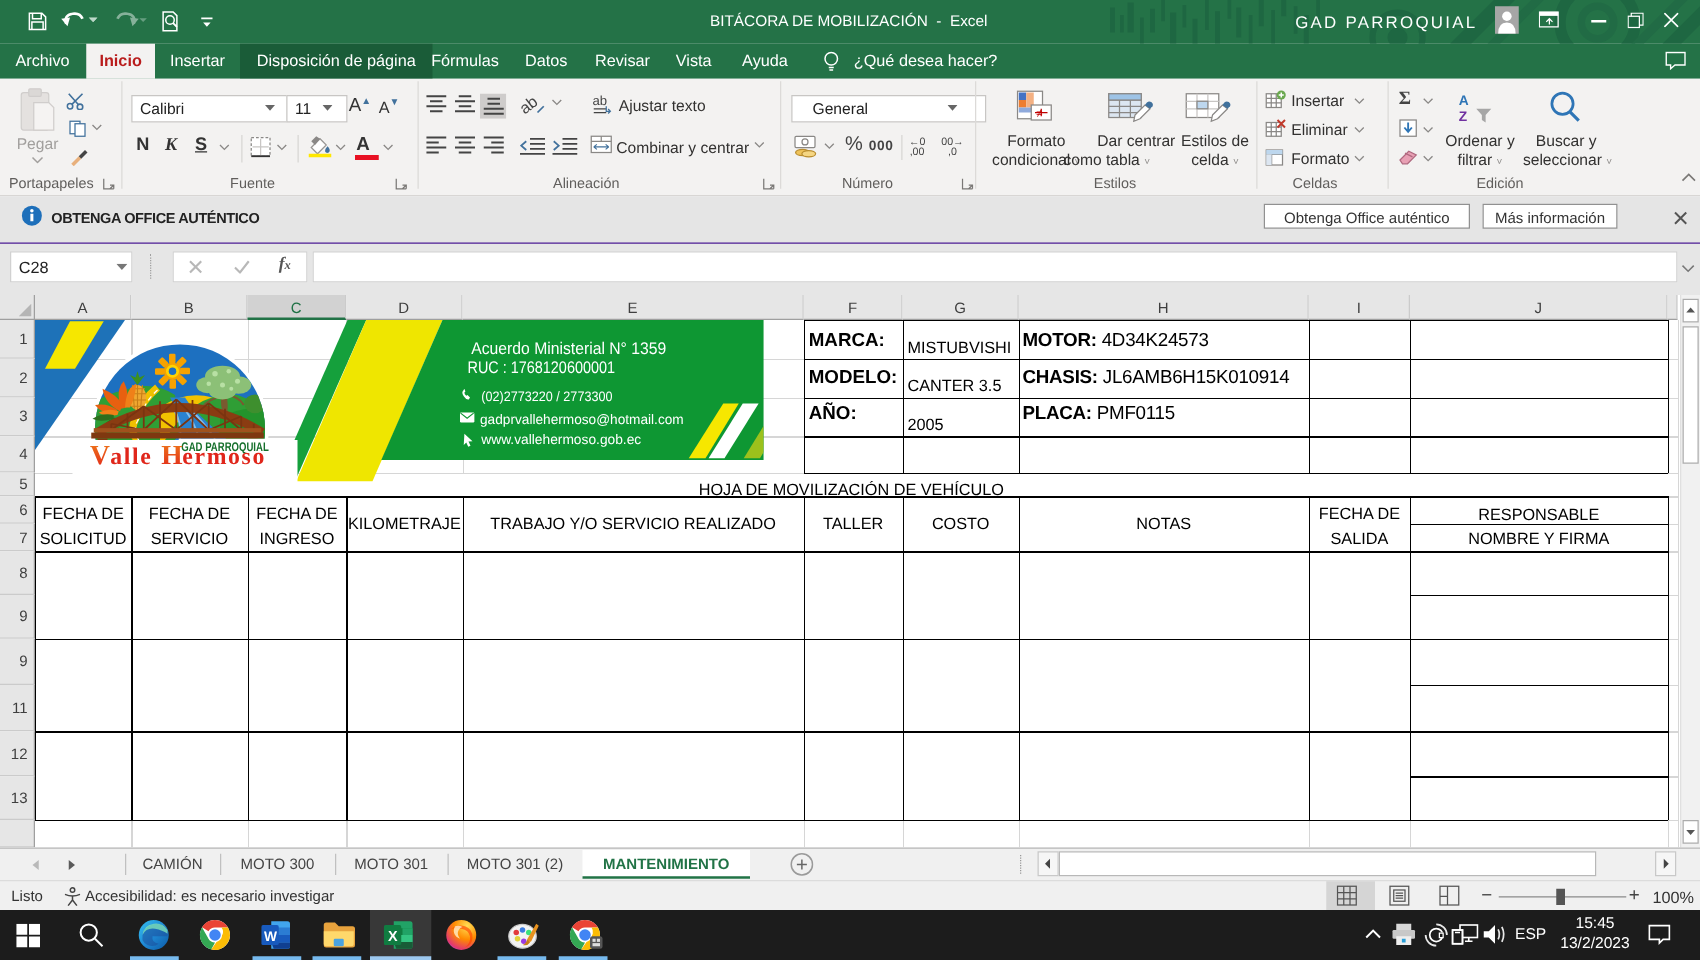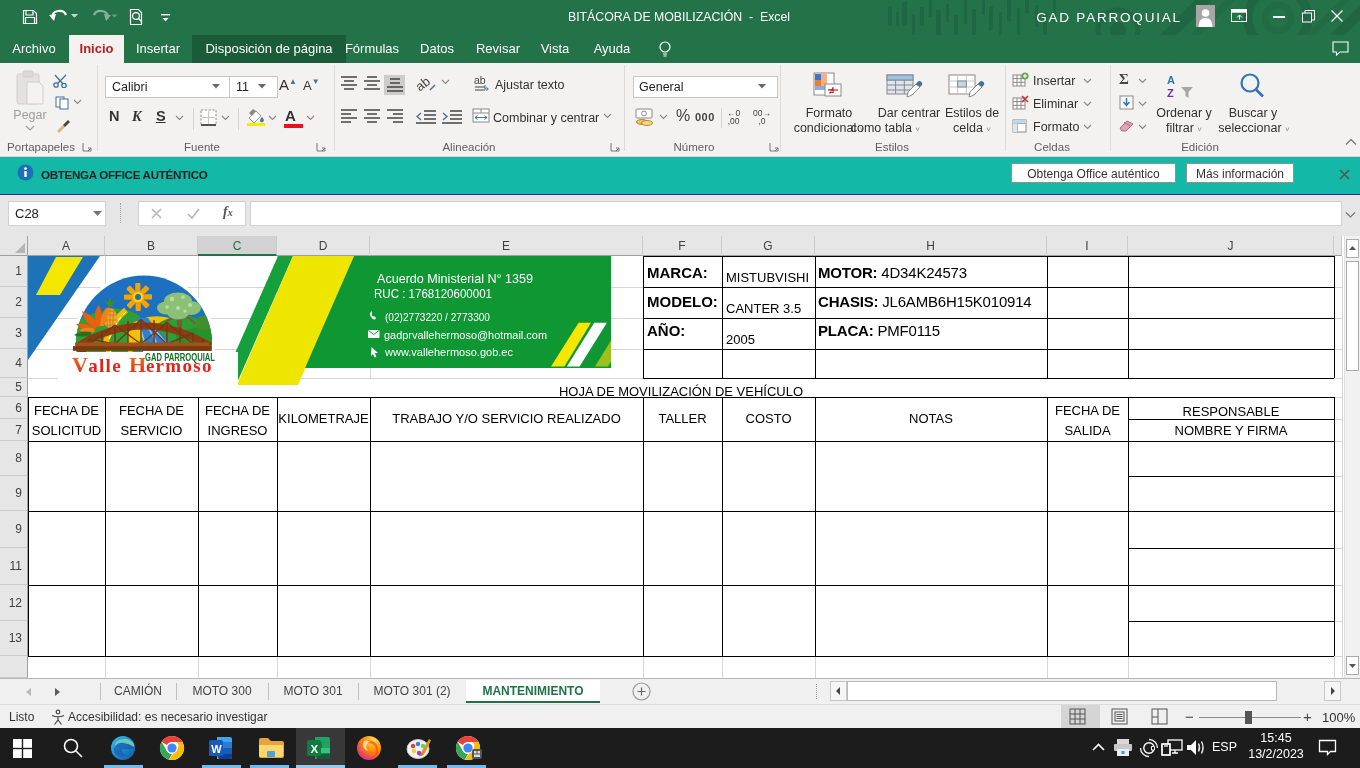--- a/index.html
+++ b/index.html
@@ -8,21 +8,21 @@
 .ab{position:absolute;}
 .titlebar{left:0;top:0;width:1360px;height:35px;background:#247247;overflow:hidden;}
 .tabrow{left:0;top:35px;width:1360px;height:28px;background:#247247;}
 .tabrow .tab{position:absolute;top:0;height:28px;line-height:28px;color:#fff;font-size:13px;text-align:center;}
 .ribbon{left:0;top:63px;width:1360px;height:93px;background:#f3f2f1;border-bottom:1px solid #d8d6d4;}
 .grouplabel{position:absolute;font-size:11.5px;color:#605e5c;text-align:center;top:78px;}
 .gdiv{position:absolute;top:2px;height:86px;width:1px;background:#dcdad8;}
 .launch{position:absolute;top:79px;width:10px;height:10px;}
 .rbtxt{position:absolute;font-size:12.5px;color:#323130;white-space:nowrap;}
 .combo{position:absolute;background:#fff;border:1px solid #c8c6c4;font-size:12.5px;color:#222;}
-.warn{left:0;top:157px;width:1360px;height:37px;background:#14b8a6;border-bottom:2px solid #4c1d95;}
+.warn{left:0;top:157px;width:1360px;height:37px;background:#e5e5e5;border-bottom:2px solid #4c1d95;}
 .fxbar{left:0;top:195px;width:1360px;height:41px;background:#e6e6e6;}
 .sheet{left:0;top:236px;width:1344px;height:442px;background:#fff;overflow:hidden;}
 .colhead{position:absolute;top:0;height:20px;background:#e6e6e6;font-size:12px;color:#3f3f3f;text-align:center;line-height:20px;border-right:1px solid #cbcbcb;box-sizing:border-box;}
 .rowhead{position:absolute;left:0;width:28px;background:#e6e6e6;font-size:12px;color:#3f3f3f;text-align:right;box-sizing:border-box;border-bottom:1px solid #cbcbcb;padding-right:5px;}
 .celltxt{position:absolute;font-size:13px;color:#000;white-space:nowrap;}
 .tabsbar{left:0;top:678px;width:1360px;height:26px;background:#f0f0f0;border-top:1px solid #b7b7b7;box-sizing:border-box;}
 .sheettab{position:absolute;top:1px;height:23px;line-height:23px;font-size:12px;color:#444;text-align:center;}
 .statusbar{left:0;top:704px;width:1360px;height:24px;background:#f0f0f0;border-top:1px solid #dcdcdc;box-sizing:border-box;}
 .taskbar{left:0;top:728px;width:1360px;height:40px;background:#1c1c1c;}
 .tseg{position:absolute;height:1px;background:#d6d6d6;}
@@ -127,20 +127,21 @@
   <div class="tab" style="left:410px;width:54px;">Datos</div>
   <div class="tab" style="left:470px;width:56px;">Revisar</div>
   <div class="tab" style="left:532px;width:46px;">Vista</div>
   <div class="tab" style="left:584px;width:56px;">Ayuda</div>
   <svg class="ab" style="left:658px;top:6px" width="14" height="18" viewBox="0 0 14 18">
         <g fill="none" stroke="#fff" stroke-width="1.2">
           <circle cx="7" cy="6" r="5"></circle>
           <path d="M5 13 h4 M5.5 15 h3"></path>
         </g>
       </svg>
+  <div class="tab" style="left:683px;width:160px;text-align:left;">¿Qué desea hacer?</div>
   <svg class="ab" style="left:1332px;top:6px" width="17" height="15" viewBox="0 0 17 15">
         <path d="M1 1 h15 v10 h-8 l-3.5 3 v-3 h-3.5 z" fill="none" stroke="#fff" stroke-width="1.1"></path>
       </svg>
 </div>
 
 <div class="ab ribbon">
 
   <svg class="ab" style="left:14px;top:7px" width="32" height="40" viewBox="0 0 32 40" opacity="0.55">
     <rect x="3" y="4" width="22" height="30" rx="2" fill="#d8d4d2" stroke="#b5b0ae"></rect>
     <rect x="9" y="1" width="10" height="6" rx="1" fill="#c8c3c1" stroke="#b5b0ae"></rect>
@@ -276,21 +277,21 @@
   <div class="rbtxt" style="left:493px;top:48px;">Combinar y centrar</div>
   <svg class="ab" style="left:603px;top:50px" width="9" height="6" viewBox="0 0 9 6">
         <path d="M1 1 l3.5 3.5 L8 1" fill="none" stroke="#8a8886" stroke-width="1.1"></path>
       </svg>
   <div class="grouplabel" style="left:397px;width:144px;">Alineación</div>
   <svg class="launch" style="left:610px;" width="10" height="10" viewBox="0 0 10 10">
         <path d="M1 1 v8 h8 M6 6 h3 v3 M9 6 l-3 3" fill="none" stroke="#7a7876" stroke-width="1"></path>
       </svg>
   <div class="gdiv" style="left:624px;"></div>
 
-  <div class="combo" style="left:633px;top:13px;width:138px;height:20px;line-height:20px;padding-left:5px;">General</div>
+  <div class="combo" style="left:633px;top:13px;width:138px;height:20px;line-height:20px;padding-left:16px;">General</div>
   <svg class="ab" style="left:758px;top:21px" width="8" height="5" viewBox="0 0 8 5">
         <path d="M0 0 l4 4.5 l4 -4.5 z" fill="#666"></path>
       </svg>
   <svg class="ab" style="left:635px;top:44px" width="22" height="20" viewBox="0 0 22 20">
     <rect x="1" y="2" width="16" height="9" rx="1" fill="#fff" stroke="#8a8886"></rect>
         <circle cx="9" cy="6.5" r="2.4" fill="none" stroke="#8a8886"></circle>
     <ellipse cx="7" cy="15" rx="5.5" ry="2.5" fill="#efc35a" stroke="#b98d2f"></ellipse>
         <ellipse cx="12" cy="16" rx="5.5" ry="2.5" fill="#f5d683" stroke="#b98d2f"></ellipse>
   </svg>
   <svg class="ab" style="left:659px;top:51px" width="9" height="6" viewBox="0 0 9 6">

